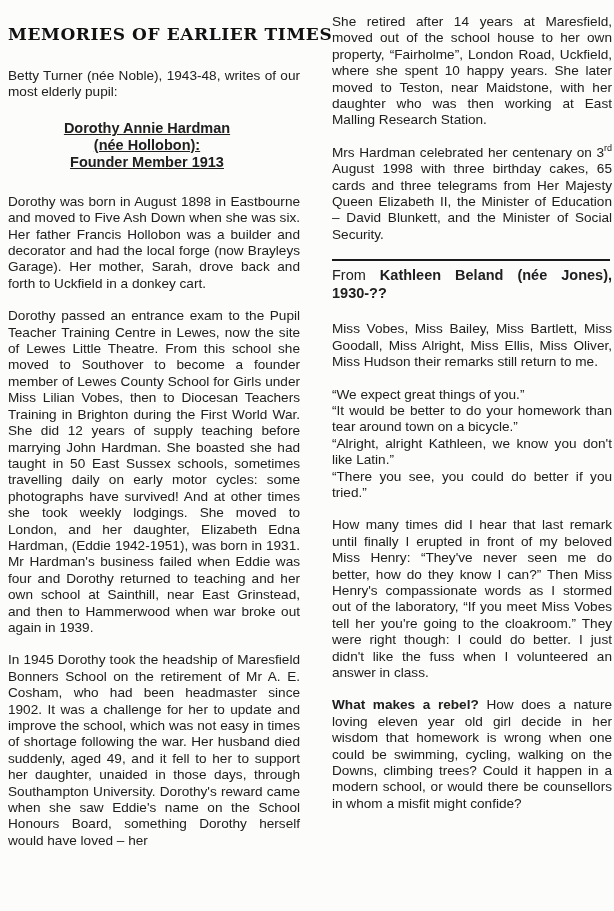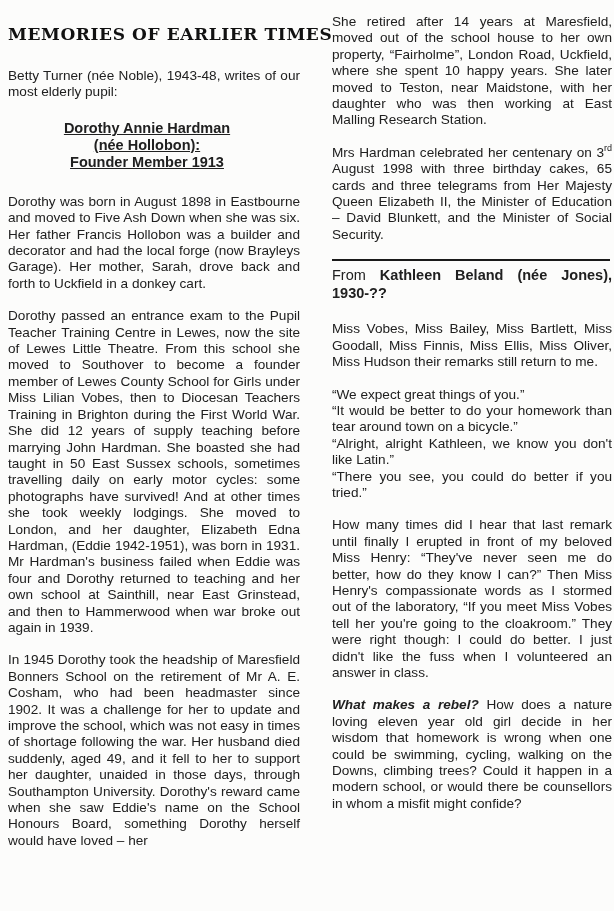--- a/index.html
+++ b/index.html
@@ -57,21 +57,21 @@
     margin-bottom: 19px;
   }
   .section-heading strong { font-weight: bold; }
   .quotes { margin-bottom: 16px; }
   .quote { margin-bottom: 0; }
   sup {
     font-size: 9px;
     vertical-align: super;
     line-height: 0;
   }
-  .lead-bold { font-weight: bold; font-style: italic; }
+  .lead-bold { font-weight: bold; }
 </style>
 </head>
 <body>
 
 <div class="page">
 
   <div class="col col-left">
     <h1 class="title">MEMORIES OF EARLIER TIMES</h1>
 
     <p class="body intro">Betty Turner (née Noble), 1943-48, writes of our most elderly pupil:</p>
@@ -89,21 +89,21 @@
 
   <div class="col col-right">
     <p class="body">She retired after 14 years at Maresfield, moved out of the school house to her own property, “Fairholme”, London Road, Uckfield, where she spent 10 happy years. She later moved to Teston, near Maidstone, with her daughter who was then working at East Malling Research Station.</p>
 
     <p class="body"><span>Mrs Hardman celebrated her centenary on 3</span><sup>rd</sup><span> August 1998 with three birthday cakes, 65 cards and three telegrams from Her Majesty Queen Elizabeth II, the Minister of Education – David Blunkett, and the Minister of Social Security.</span></p>
 
     <div class="rule"></div>
 
     <h3 class="section-heading"><span>From </span><strong>Kathleen Beland (née Jones), 1930-??</strong></h3>
 
-    <p class="body">Miss Vobes, Miss Bailey, Miss Bartlett, Miss Goodall, Miss Finnis, Miss Ellis, Miss Oliver, Miss Hudson their remarks still return to me.</p>
+    <p class="body">Miss Vobes, Miss Bailey, Miss Bartlett, Miss Goodall, Miss Alright, Miss Ellis, Miss Oliver, Miss Hudson their remarks still return to me.</p>
 
     <div class="quotes">
       <p class="body quote">“We expect great things of you.”</p>
       <p class="body quote">“It would be better to do your homework than tear around town on a bicycle.”</p>
       <p class="body quote">“Alright, alright Kathleen, we know you don't like Latin.”</p>
       <p class="body quote">“There you see, you could do better if you tried.”</p>
     </div>
 
     <p class="body">How many times did I hear that last remark until finally I erupted in front of my beloved Miss Henry: “They've never seen me do better, how do they know I can?”  Then Miss Henry's compassionate words as I stormed out of the laboratory, “If you meet Miss Vobes tell her you're going to the cloakroom.”  They were right though: I could do better.  I just didn't like the fuss when I volunteered an answer in class.</p>
 

